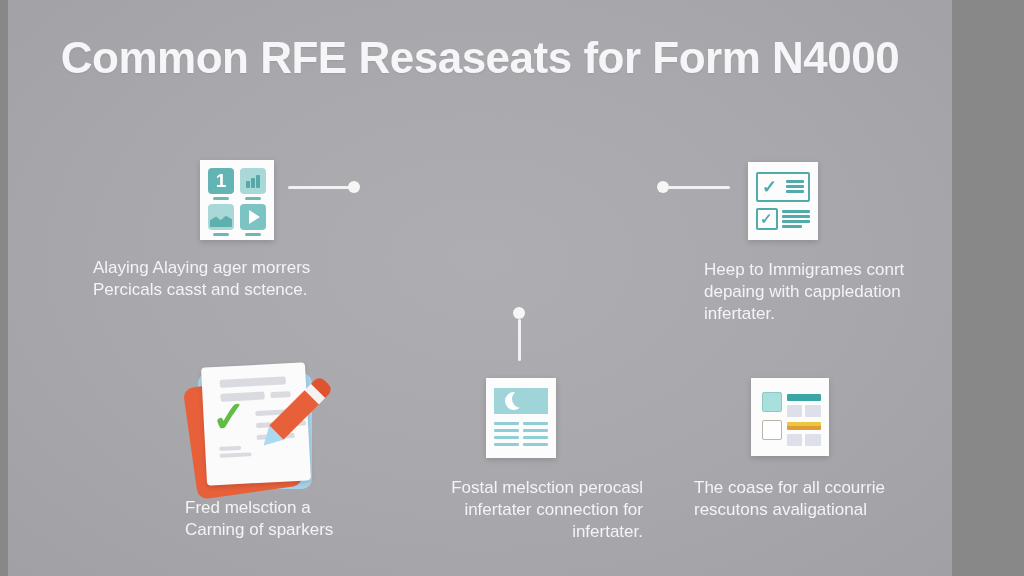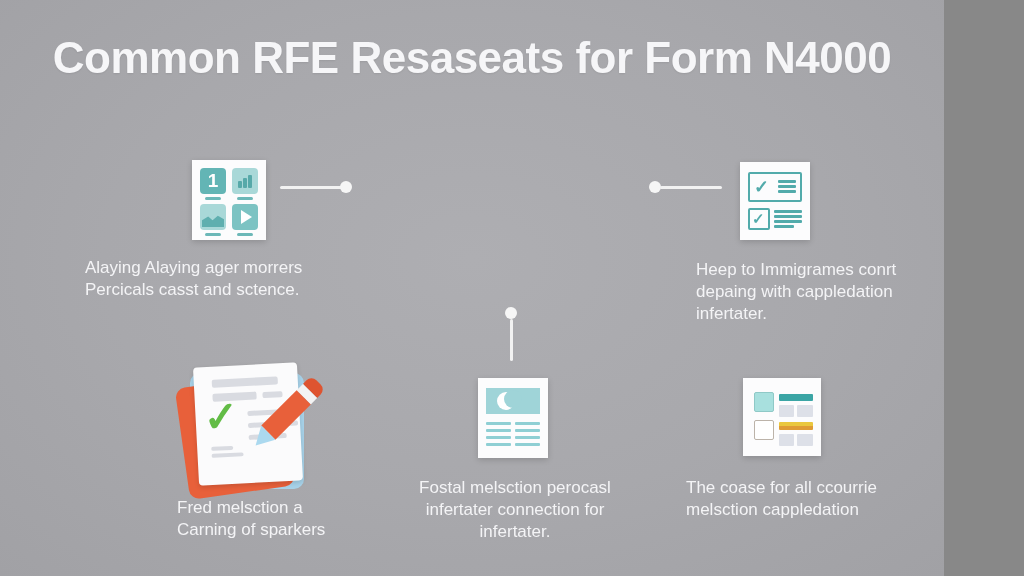--- a/index.html
+++ b/index.html
@@ -1,33 +1,34 @@
 <!DOCTYPE html>
 <html><head>
 <meta charset="utf-8">
 <style>
   html,body{margin:0;padding:0;background:#888;}
   .stage{
     position:relative;width:944px;height:576px;overflow:hidden;
     background:radial-gradient(ellipse at 50% 45%, #aeaeb2 0%, #a8a8ac 55%, #a1a1a5 100%);
     font-family:"Liberation Sans", sans-serif;
+    margin-left:8px;
   }
   .abs{position:absolute;}
   
   .title{
     left:0;right:0;top:33px;text-align:center;
     font-size:44px;font-weight:700;color:#f6f6f8;letter-spacing:-0.5px;
     text-shadow:0 1px 2px rgba(0,0,0,0.08);
   }
   
   .card{background:#fcfcfd;box-shadow:0 2px 6px rgba(0,0,0,0.16);}
   
   .caption{color:#f4f4f6;font-size:17px;line-height:22px;font-weight:400;}
   .caption div{white-space:nowrap;}
-  .caption.centered{text-align:center;}
+  .caption.centered{text-align:right;}
   
   .conn-line{background:#f2f2f2;border-radius:2px;}
   .conn-dot{width:12px;height:12px;border-radius:50%;background:#f6f6f6;}
   
   .tile{position:absolute;width:26px;height:26px;border-radius:4px;}
   .tile-underline{position:absolute;width:16px;height:3px;border-radius:2px;background:#6cb8b8;}
   .tile-num{display:flex;align-items:center;justify-content:center;color:#fff;font-weight:700;font-size:19px;}
   .minibar{position:absolute;bottom:6px;width:4px;background:#57a9a9;border-radius:1px;}
   .area-shape{position:absolute;left:2px;right:2px;bottom:3px;top:8px;background:#5fafaf;
     clip-path:polygon(0 100%,0 55%,28% 30%,48% 55%,72% 25%,100% 48%,100% 100%);}
@@ -175,16 +176,16 @@
   </div>
 
   <div class="abs caption centered" style="left:395px;top:477px;width:240px;">
     <div>Fostal melsction perocasl</div>
     <div>infertater connection for</div>
     <div>infertater.</div>
   </div>
 
   <div class="abs caption" style="left:686px;top:477px;">
     <div>The coase for all ccourrie</div>
-    <div>melsction cappledation</div>
+    <div>rescutons avaligational</div>
   </div>
 
 </div>
 
 </body></html>

